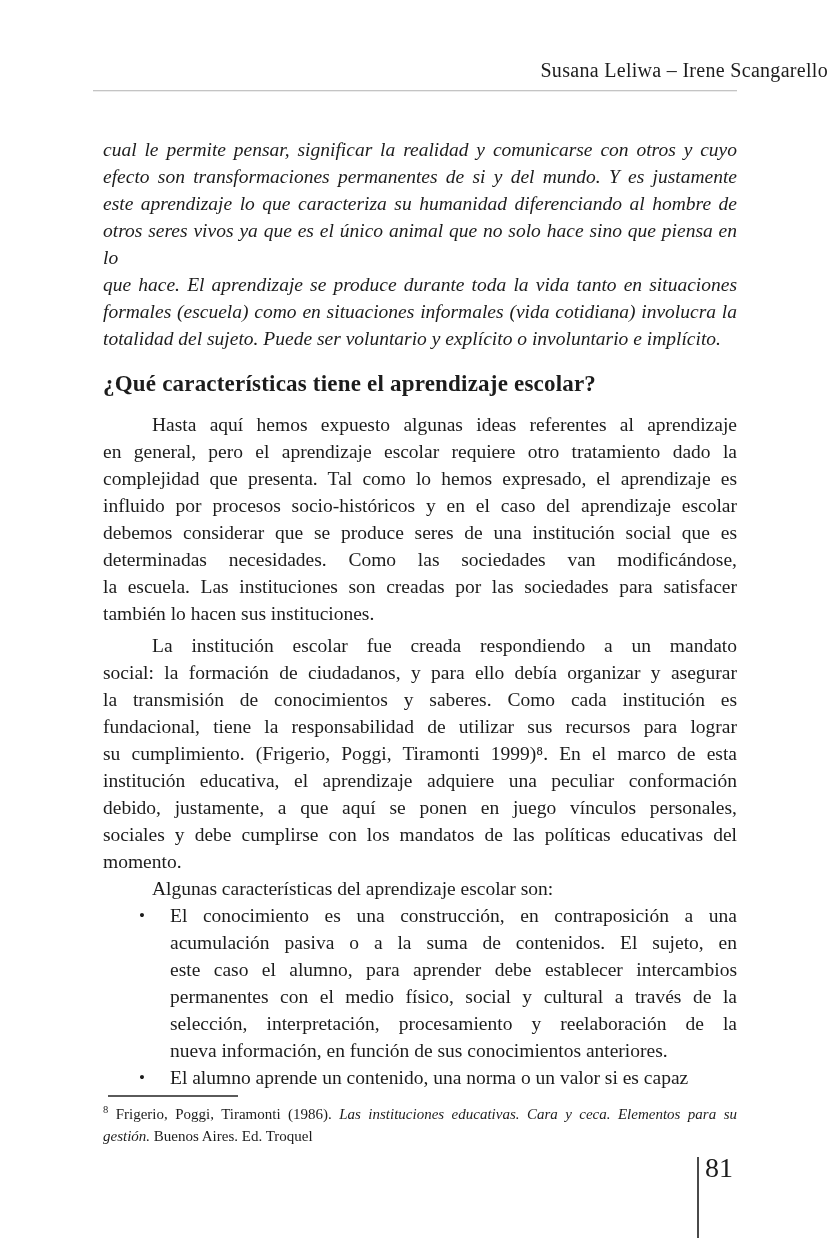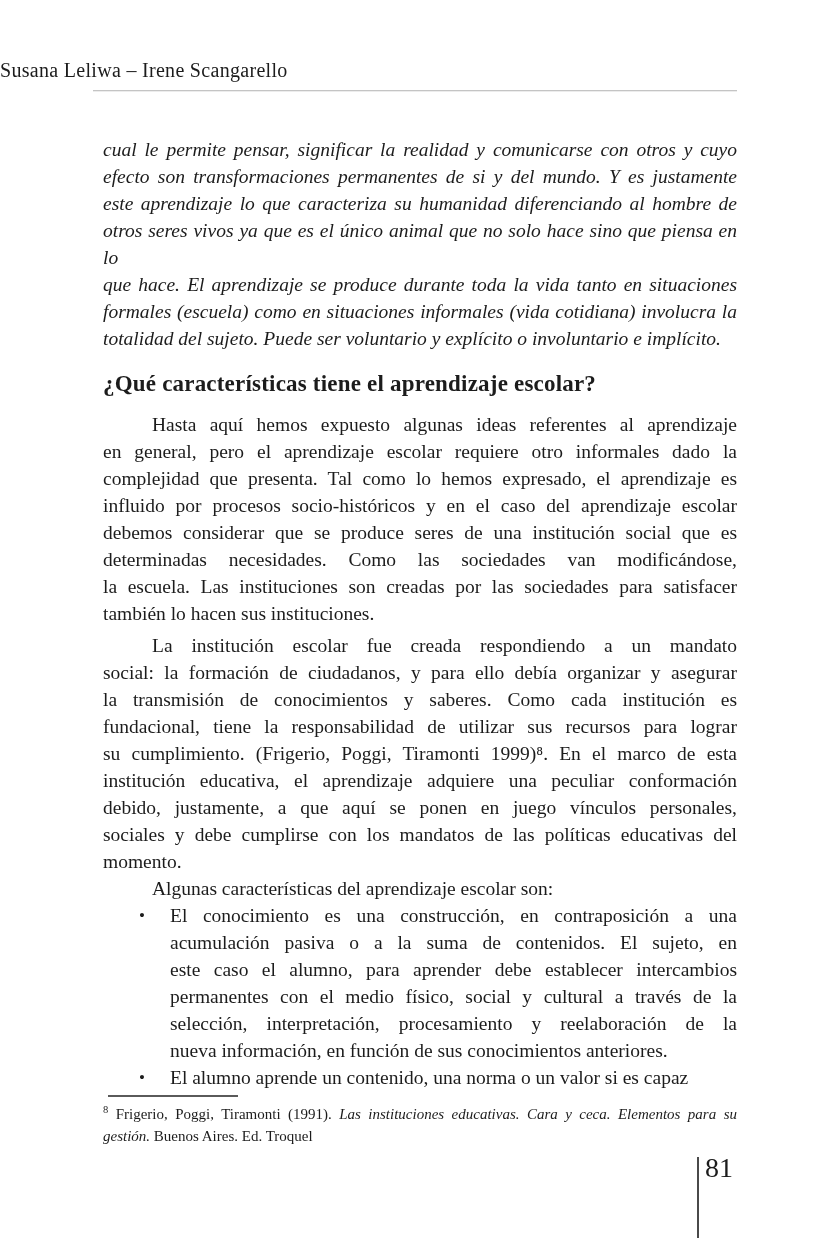--- a/index.html
+++ b/index.html
@@ -14,21 +14,21 @@
     background: #ffffff;
     font-family: "Liberation Serif", "DejaVu Serif", serif;
     color: #1c1c1c;
     overflow: hidden;
   }
   .running-title {
     position: absolute;
     top: 58px;
     left: 0;
     width: 100%;
-    text-align: left;
+    text-align: right;
     font-size: 20px;
     line-height: 24px;
     letter-spacing: 0.3px;
   }
   .header-rule {
     position: absolute;
     top: 90px;
     left: 93px;
     width: 644px;
     height: 1px;
@@ -135,21 +135,21 @@
         <div class="tline">otros seres vivos ya que es el único animal que no solo hace sino que piensa en lo</div>
         <div class="tline">que hace. El aprendizaje se produce durante toda la vida tanto en situaciones</div>
         <div class="tline">formales (escuela) como en situaciones informales (vida cotidiana) involucra la</div>
         <div class="tline tline-last">totalidad del sujeto. Puede ser voluntario y explícito o involuntario e implícito.</div>
       </div>
 
     <h2 class="heading">¿Qué características tiene el aprendizaje escolar?</h2>
 
     <div class="para indent">
         <div class="tline">Hasta aquí hemos expuesto algunas ideas referentes al aprendizaje</div>
-        <div class="tline">en general, pero el aprendizaje escolar requiere otro informales dado la</div>
+        <div class="tline">en general, pero el aprendizaje escolar requiere otro tratamiento dado la</div>
         <div class="tline">complejidad que presenta. Tal como lo hemos expresado, el aprendizaje es</div>
         <div class="tline">influido por procesos socio-históricos y en el caso del aprendizaje escolar</div>
         <div class="tline">debemos considerar que se produce seres de una institución social que es</div>
         <div class="tline">determinadas necesidades. Como las sociedades van modificándose,</div>
         <div class="tline">la escuela. Las instituciones son creadas por las sociedades para satisfacer</div>
         <div class="tline tline-last">también lo hacen sus instituciones.</div>
       </div>
 
     <div class="para indent para-gap">
         <div class="tline">La institución escolar fue creada respondiendo a un mandato</div>
@@ -187,21 +187,21 @@
             <div class="tline tline-last">El alumno aprende un contenido, una norma o un valor si es capaz</div>
           </div>
       </div>
 
     </div>
   </div>
 
   <div class="footnote-block">
     <div class="footnote-rule"></div>
     <div class="footnote-text">
-      <div class="tline"><sup>8</sup><span> Frigerio, Poggi, Tiramonti (1991). </span><em>Las instituciones educativas. Cara y ceca. Elementos para su</em></div>
+      <div class="tline"><sup>8</sup><span> Frigerio, Poggi, Tiramonti (1986). </span><em>Las instituciones educativas. Cara y ceca. Elementos para su</em></div>
       <div class="tline tline-last"><em>gestión.</em><span> Buenos Aires. Ed. Troquel</span></div>
     </div>
   </div>
 
   <div class="pagenum-bar"></div>
   <div class="pagenum">81</div>
 
 </div>
 
 </body></html>

